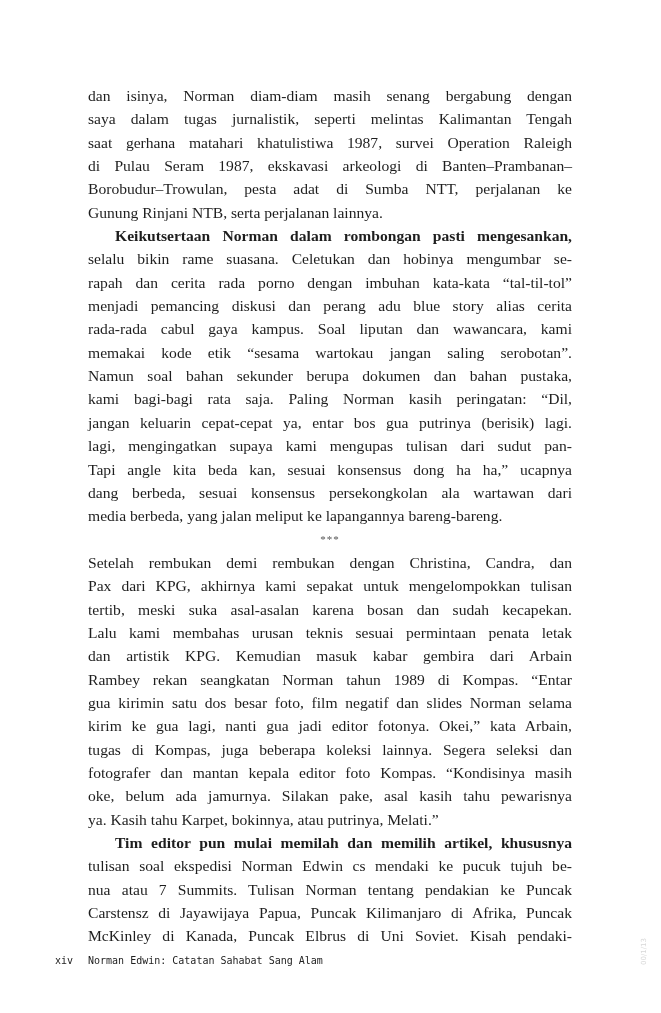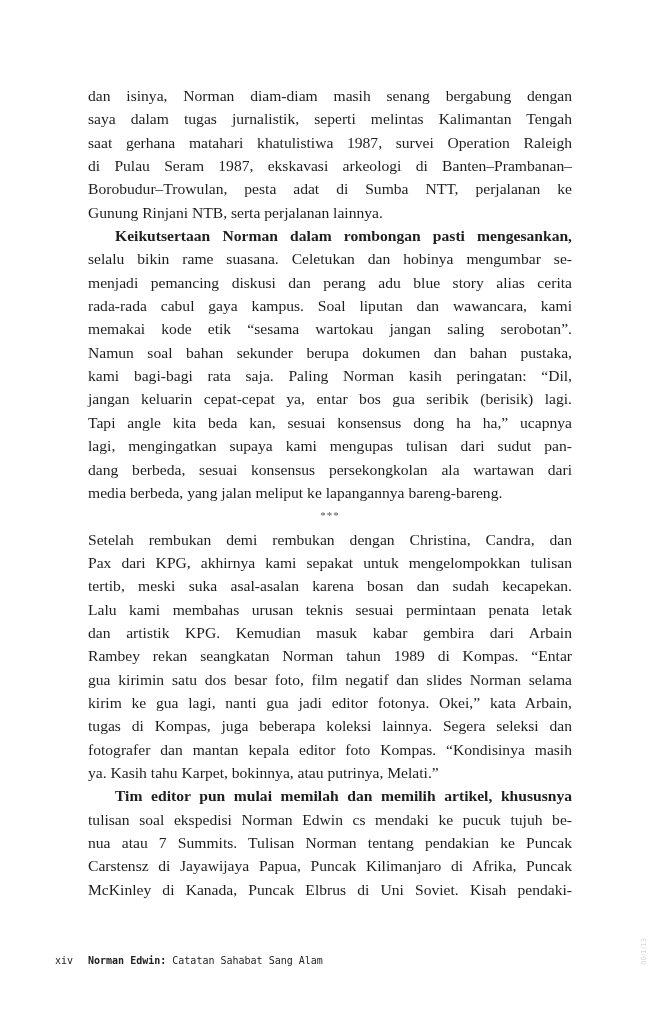--- a/index.html
+++ b/index.html
@@ -13,60 +13,62 @@
   .line { display: block; height: 23.35px; white-space: nowrap; text-align: justify; text-align-last: justify; }
   .line.last { text-align-last: left; }
   .line.indent { padding-left: 27px; font-weight: bold; }
   .line.center { text-align: center; text-align-last: center; font-size: 11px; color: #555; letter-spacing: 1px; }
   .footer {
     position: absolute; top: 955px; left: 50px;
     font-family: "DejaVu Sans Mono", "Liberation Mono", monospace; font-size: 10px; color: #222;
   }
   .folio { position: absolute; left: 5px; top: 0; }
   .running-title { position: absolute; left: 38px; top: 0; white-space: nowrap; }
-  .running-title b { font-weight: bold; }
+  .running-title b { font-weight: normal; }
   .stamp {
     position: absolute; left: 640px; top: 965px; font-family: "DejaVu Sans", sans-serif;
     font-size: 7px; color: #d8d8d8; transform: rotate(-90deg); transform-origin: left top; white-space: nowrap;
   }
 </style>
 </head>
 <body>
 
 <div class="page">
   <div class="text-block">
     <span class="line">dan isinya, Norman diam-diam masih senang bergabung dengan</span>
     <span class="line">saya dalam tugas jurnalistik, seperti melintas Kalimantan Tengah</span>
     <span class="line">saat gerhana matahari khatulistiwa 1987, survei Operation Raleigh</span>
     <span class="line">di Pulau Seram 1987, ekskavasi arkeologi di Banten–Prambanan–</span>
     <span class="line">Borobudur–Trowulan, pesta adat di Sumba NTT, perjalanan ke</span>
     <span class="line last">Gunung Rinjani NTB, serta perjalanan lainnya.</span>
     <span class="line indent">Keikutsertaan Norman dalam rombongan pasti mengesankan,</span>
     <span class="line">selalu bikin rame suasana. Celetukan dan hobinya mengumbar se-</span>
+    <span class="line">rapah dan cerita rada porno dengan imbuhan kata-kata “tal-til-tol”</span>
     <span class="line">menjadi pemancing diskusi dan perang adu blue story alias cerita</span>
     <span class="line">rada-rada cabul gaya kampus. Soal liputan dan wawancara, kami</span>
     <span class="line">memakai kode etik “sesama wartokau jangan saling serobotan”.</span>
     <span class="line">Namun soal bahan sekunder berupa dokumen dan bahan pustaka,</span>
     <span class="line">kami bagi-bagi rata saja. Paling Norman kasih peringatan: “Dil,</span>
-    <span class="line">jangan keluarin cepat-cepat ya, entar bos gua seribik (berisik) lagi.</span>
+    <span class="line">jangan keluarin cepat-cepat ya, entar bos gua putrinya (berisik) lagi.</span>
+    <span class="line">lagi, mengingatkan supaya kami mengupas tulisan dari sudut pan-</span>
     <span class="line">Tapi angle kita beda kan, sesuai konsensus dong ha ha,” ucapnya</span>
-    <span class="line">lagi, mengingatkan supaya kami mengupas tulisan dari sudut pan-</span>
     <span class="line">dang berbeda, sesuai konsensus persekongkolan ala wartawan dari</span>
     <span class="line last">media berbeda, yang jalan meliput ke lapangannya bareng-bareng.</span>
     <span class="line center">***</span>
     <span class="line">Setelah rembukan demi rembukan dengan Christina, Candra, dan</span>
     <span class="line">Pax dari KPG, akhirnya kami sepakat untuk mengelompokkan tulisan</span>
     <span class="line">tertib, meski suka asal-asalan karena bosan dan sudah kecapekan.</span>
     <span class="line">Lalu kami membahas urusan teknis sesuai permintaan penata letak</span>
     <span class="line">dan artistik KPG. Kemudian masuk kabar gembira dari Arbain</span>
     <span class="line">Rambey rekan seangkatan Norman tahun 1989 di Kompas. “Entar</span>
     <span class="line">gua kirimin satu dos besar foto, film negatif dan slides Norman selama</span>
     <span class="line">kirim ke gua lagi, nanti gua jadi editor fotonya. Okei,” kata Arbain,</span>
     <span class="line">tugas di Kompas, juga beberapa koleksi lainnya. Segera seleksi dan</span>
     <span class="line">fotografer dan mantan kepala editor foto Kompas. “Kondisinya masih</span>
+    <span class="line">oke, belum ada jamurnya. Silakan pake, asal kasih tahu pewarisnya</span>
     <span class="line last">ya. Kasih tahu Karpet, bokinnya, atau putrinya, Melati.”</span>
     <span class="line indent">Tim editor pun mulai memilah dan memilih artikel, khususnya</span>
     <span class="line">tulisan soal ekspedisi Norman Edwin cs mendaki ke pucuk tujuh be-</span>
     <span class="line">nua atau 7 Summits. Tulisan Norman tentang pendakian ke Puncak</span>
     <span class="line">Carstensz di Jayawijaya Papua, Puncak Kilimanjaro di Afrika, Puncak</span>
     <span class="line">McKinley di Kanada, Puncak Elbrus di Uni Soviet. Kisah pendaki-</span>
   </div>
 
   <div class="footer">
     <span class="folio">xiv</span>

